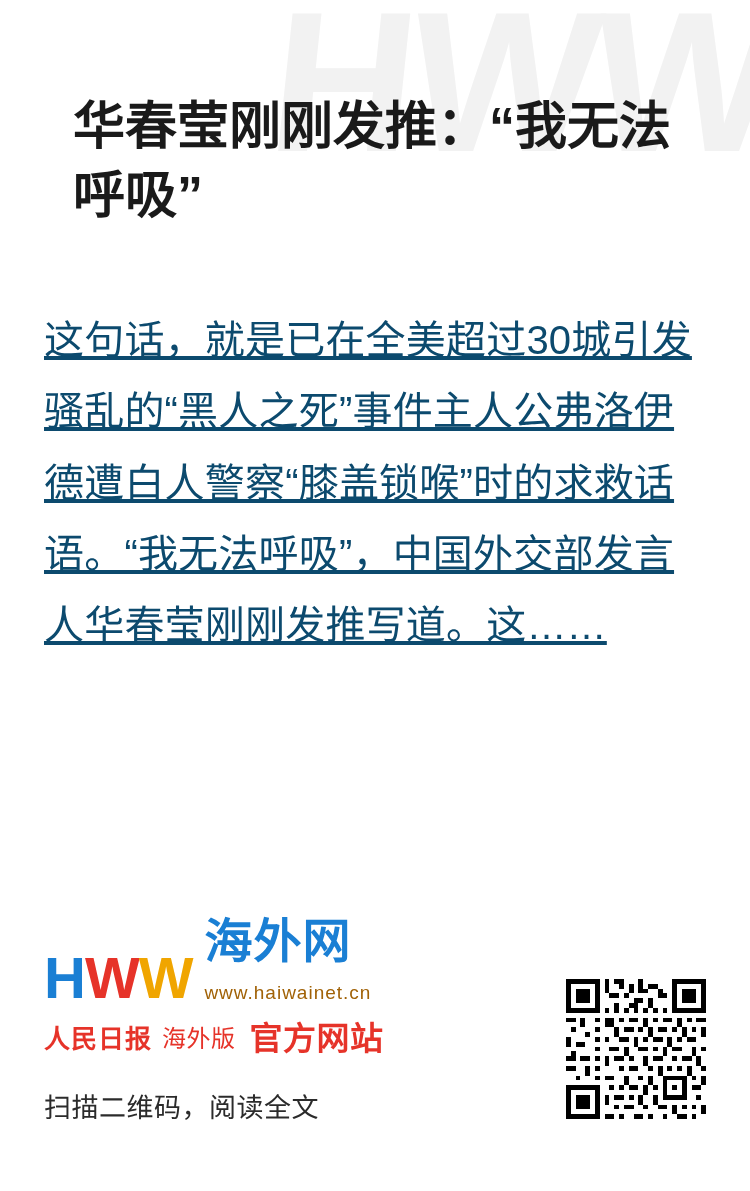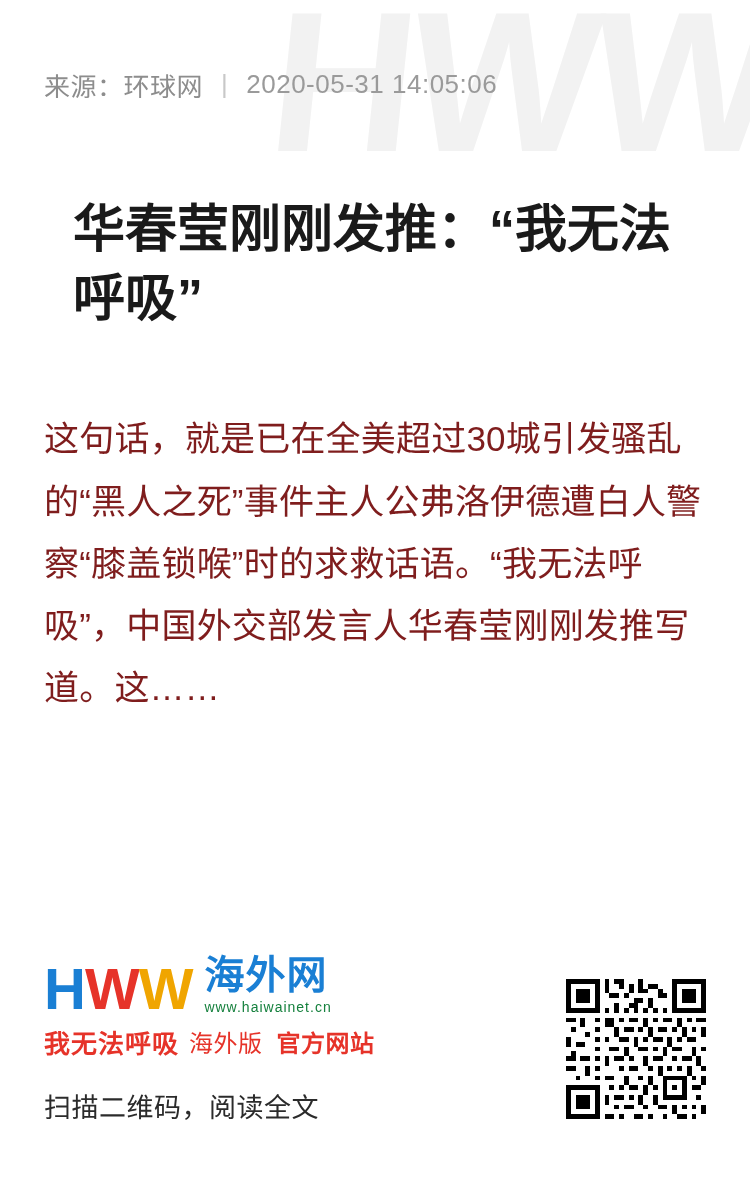--- a/index.html
+++ b/index.html
@@ -72,25 +72,26 @@
     line-height: 1.32;
     font-weight: 700;
     color: #1a1a1a;
     letter-spacing: 0px;
     max-width: 620px;
     margin-left: 29px;
   }
 
   .summary {
     margin-top: 76px;
-    font-size: 35px;
+    font-size: 40px;
     line-height: 1.78;
-    color: #7f1d1d;
+    color: #0c4a6e;
     letter-spacing: 0.2px;
     max-width: 670px;
+    text-decoration: underline;
   }
 
   .footer {
     position: absolute;
     left: 44px;
     right: 44px;
     bottom: 66px;
     z-index: 2;
     display: flex;
     align-items: flex-end;
@@ -119,31 +120,31 @@
   .hww span:nth-child(2) { color: #e63329; }
   .hww span:nth-child(3) { color: #f0a500; }
 
   .cn-brand-wrap {
     margin-left: 12px;
     display: flex;
     flex-direction: column;
     align-items: flex-start;
   }
   .cn-brand {
-    font-size: 40px;
+    font-size: 48px;
     font-weight: 700;
     color: #1a7fd4;
     line-height: 1;
     letter-spacing: 1px;
   }
   .domain {
-    font-size: 14px;
-    color: #15803d;
+    font-size: 19px;
+    color: #a16207;
     letter-spacing: 1px;
-    margin-top: 4px;
+    margin-top: 16px;
     font-family: "Liberation Sans", sans-serif;
   }
 
   .sub-logo-row {
     display: flex;
     align-items: center;
     margin-top: 8px;
   }
   .rmrb {
     font-size: 26px;
@@ -153,21 +154,21 @@
     font-family: "Liberation Serif", serif;
   }
   .rmrb-sub {
     font-size: 24px;
     font-weight: 400;
     color: #e63329;
     margin-left: 10px;
     letter-spacing: 0.5px;
   }
   .rmrb-sub2 {
-    font-size: 24px;
+    font-size: 33px;
     font-weight: 700;
     color: #e63329;
     margin-left: 14px;
     letter-spacing: 0.5px;
   }
 
   .scan-text {
     margin-top: 26px;
     font-size: 27px;
     color: #2b2b2b;
@@ -183,25 +184,20 @@
 </style>
 </head>
 <body>
 
 <div class="page">
 
   <div class="watermark">HWW</div>
 
   <div class="content">
 
-    <div class="source-line">
-      <span class="src-label">来源：环球网</span>
-      <span class="divider">|</span>
-      <span class="timestamp">2020-05-31 14:05:06</span>
-    </div>
 
     <h1 class="headline">华春莹刚刚发推：“我无法呼吸”</h1>
 
     <p class="summary">这句话，就是已在全美超过30城引发骚乱的“黑人之死”事件主人公弗洛伊德遭白人警察“膝盖锁喉”时的求救话语。“我无法呼吸”，中国外交部发言人华春莹刚刚发推写道。这……</p>
 
   </div>
 
   <div class="footer">
 
     <div class="brand-block">
@@ -212,21 +208,21 @@
           <span>W</span>
           <span>W</span>
         </div>
         <div class="cn-brand-wrap">
           <div class="cn-brand">海外网</div>
           <div class="domain">www.haiwainet.cn</div>
         </div>
       </div>
 
       <div class="sub-logo-row">
-        <span class="rmrb">我无法呼吸</span>
+        <span class="rmrb">人民日报</span>
         <span class="rmrb-sub">海外版</span>
         <span class="rmrb-sub2">官方网站</span>
       </div>
 
       <div class="scan-text">扫描二维码，阅读全文</div>
     </div>
 
     <div class="qr">
       <svg width="140" height="140" viewBox="0 0 29 29" shape-rendering="crispEdges" aria-hidden="true">
         <rect width="29" height="29" fill="#ffffff"></rect>

